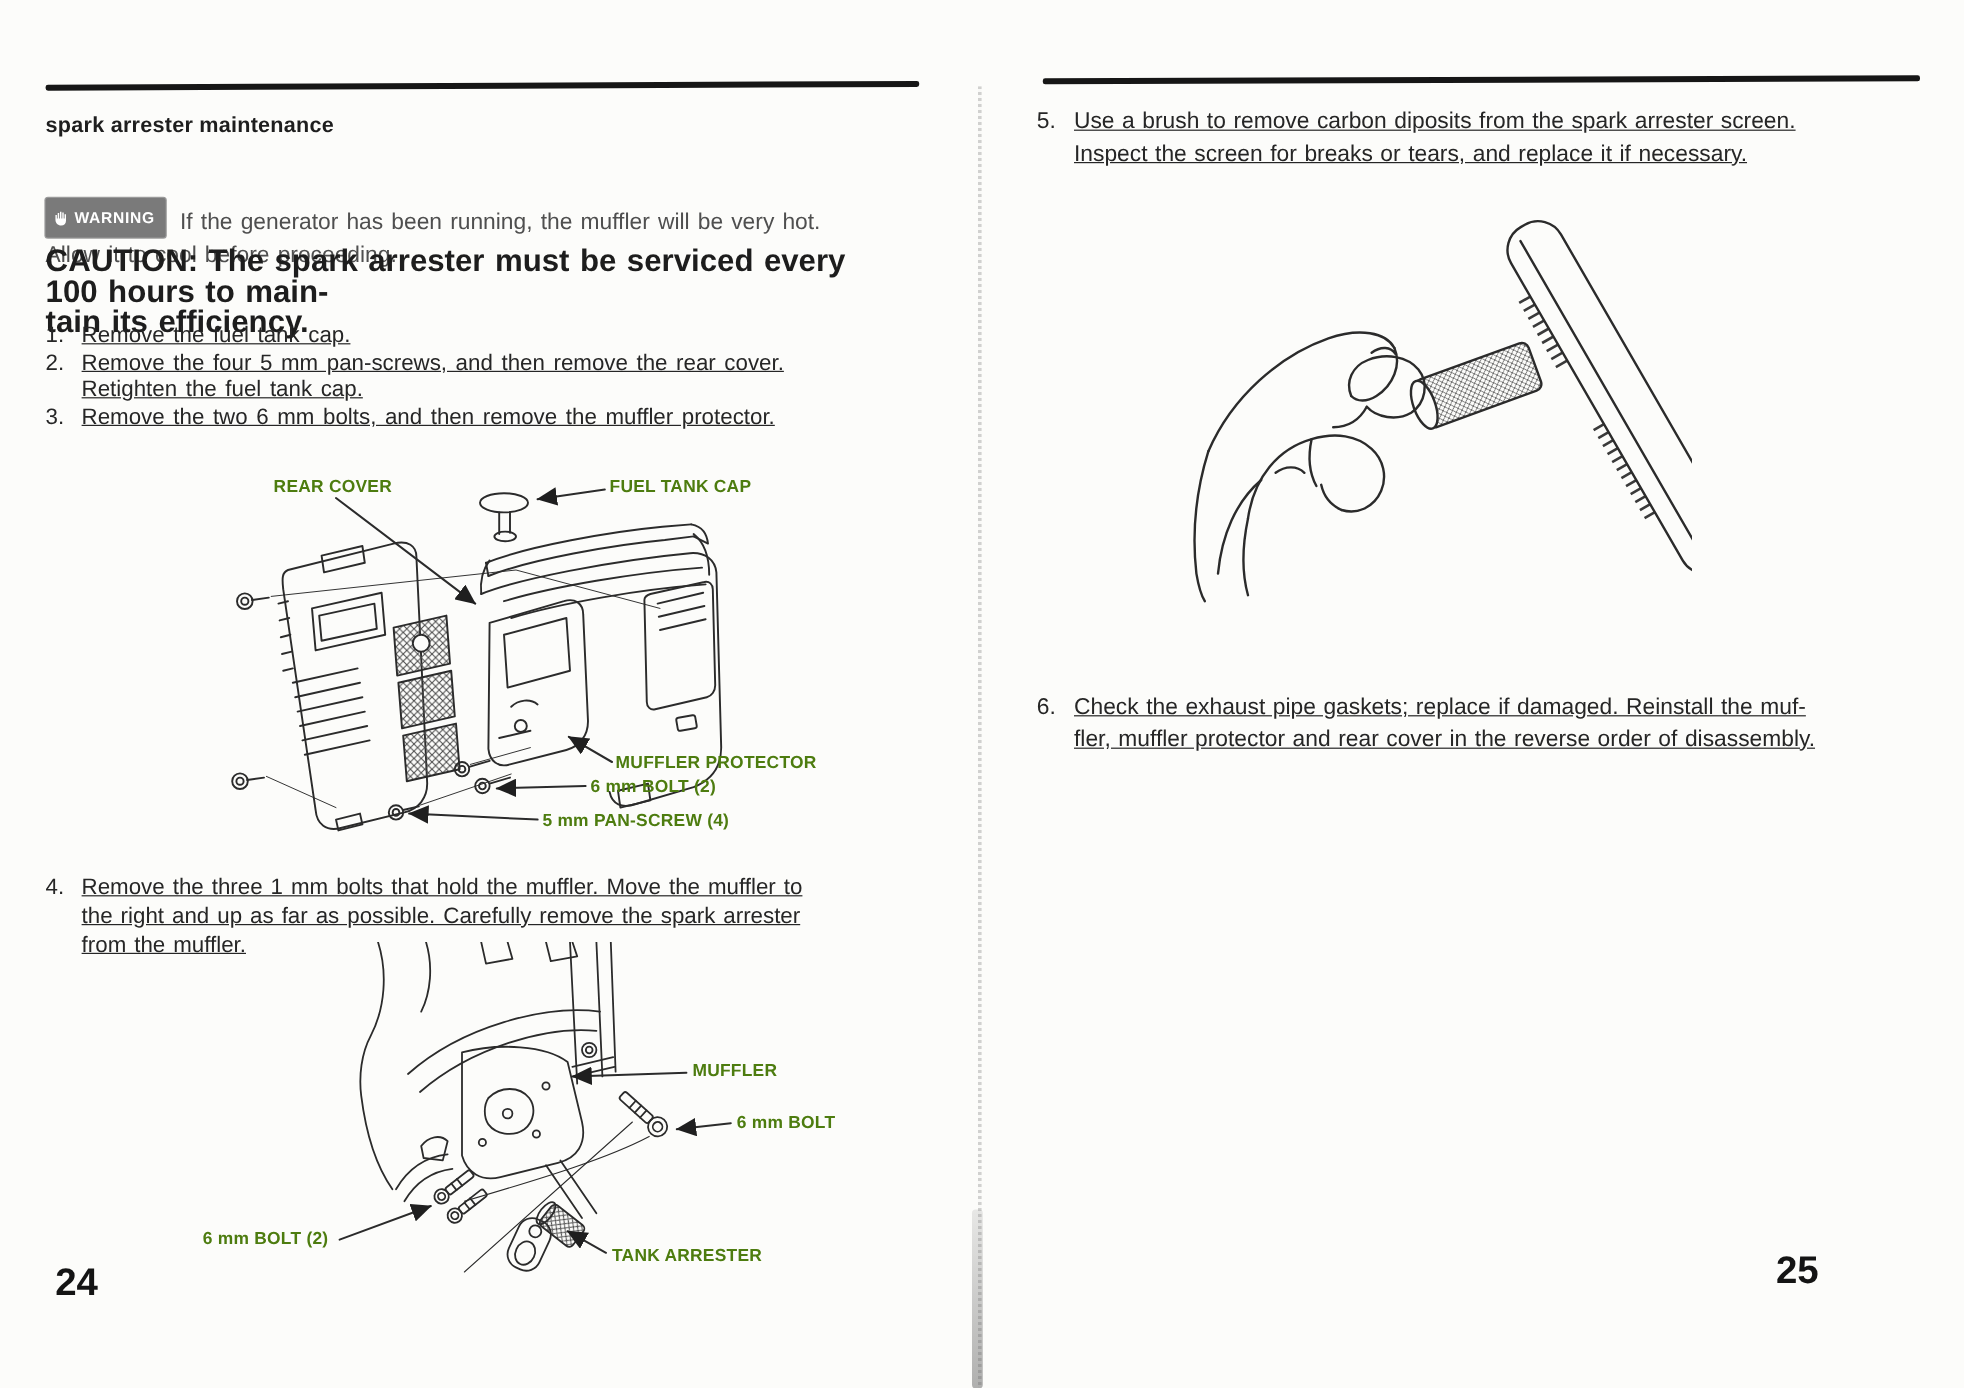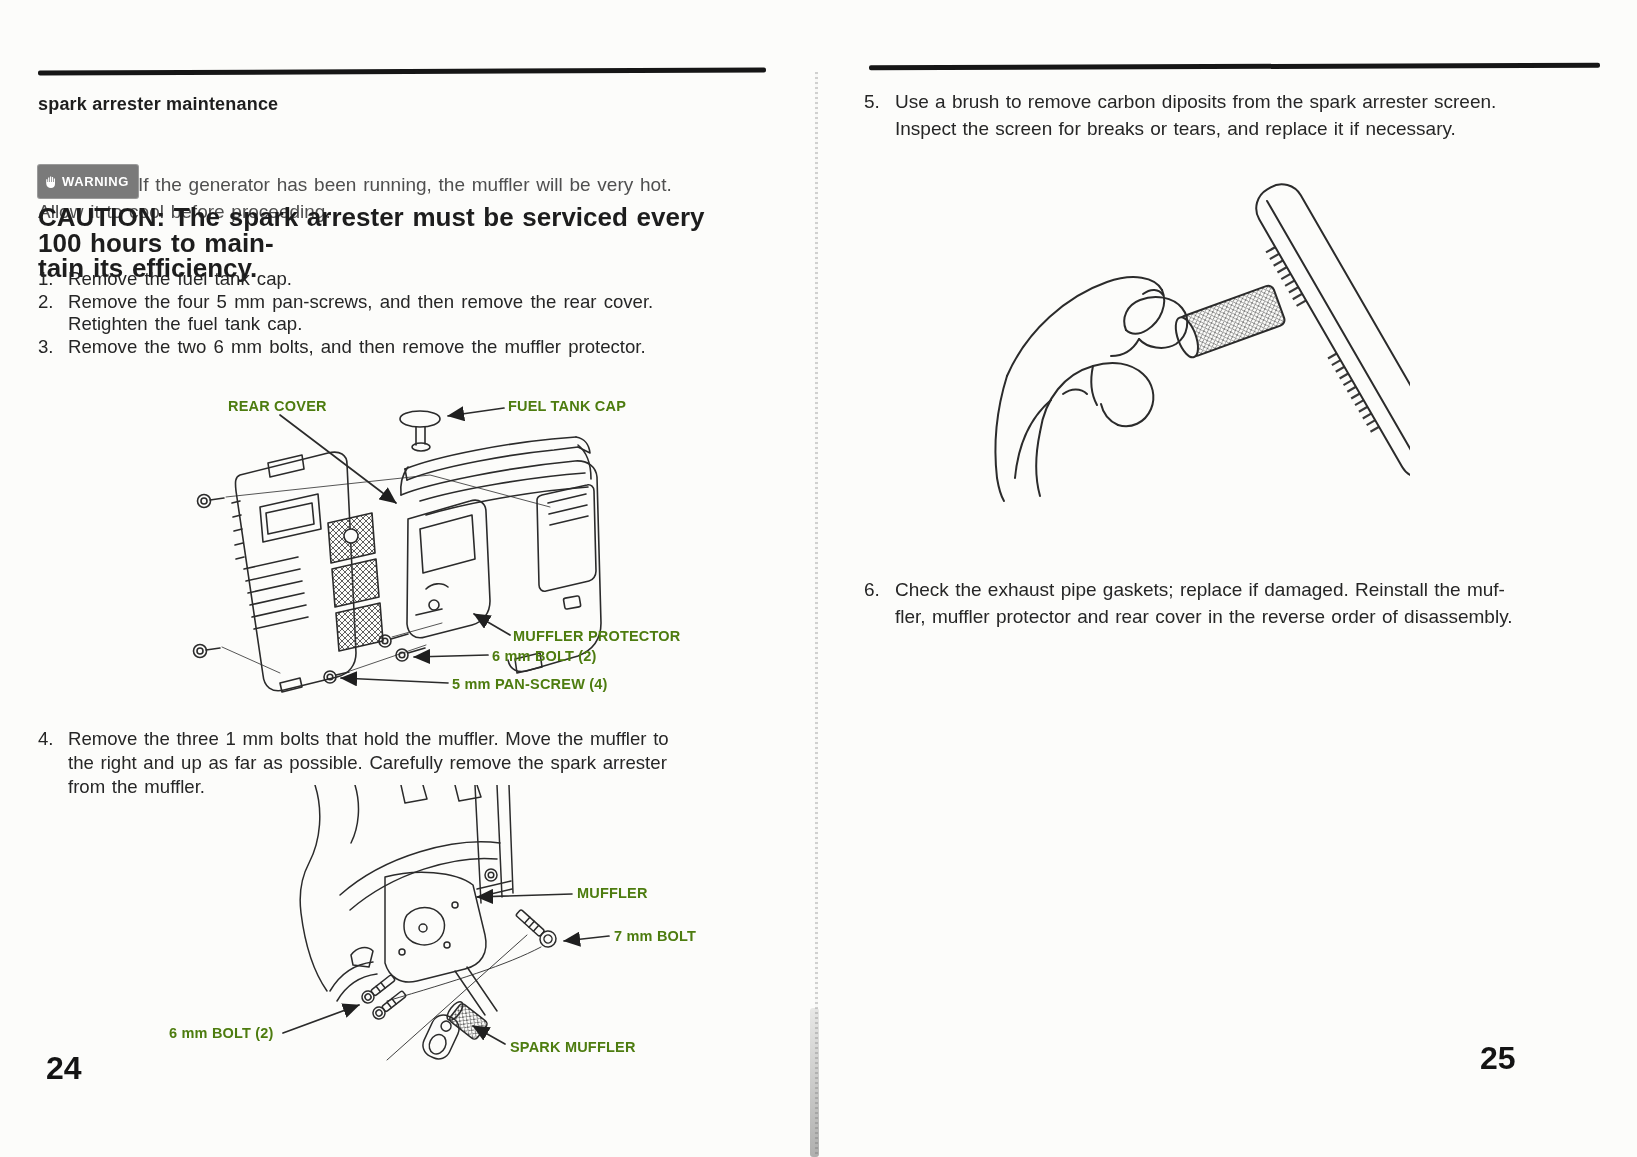--- a/index.html
+++ b/index.html
@@ -11,28 +11,28 @@
   .rule{position:absolute; background:#161616; height:5px; border-radius:2px;}
   #rule-left{left:38px; top:69px; width:728px; transform:rotate(-0.25deg);}
   #rule-right{left:869px; top:64px; width:731px; transform:rotate(-0.2deg);}
 
   .h1{position:absolute; left:38px; top:94px; font-size:18px; font-weight:bold; letter-spacing:.2px; color:#1e1e1e;}
 
   .warn{position:absolute; left:38px; top:138px; width:706px;
         font-size:19px; line-height:27px; color:#4f4f4f; word-spacing:1.5px; white-space:pre-line;}
   .badge{display:inline-flex; align-items:center; gap:4px; background:#7a7a7a; color:#fff;
          font-size:13px; font-weight:bold; letter-spacing:.6px; padding:3px 9px 3px 6px;
-         border-radius:2px; vertical-align:2px; box-shadow:0 0 0 1px #9a9a9a;}
+         border-radius:2px; vertical-align:2px; margin-right:12px; box-shadow:0 0 0 1px #9a9a9a;}
   .badge svg{display:block;}
 
   .caution{position:absolute; left:38px; top:205px; width:710px; font-size:26px; font-weight:bold;
            line-height:25.5px; white-space:pre-line; color:#1d1d1d; word-spacing:1.5px;}
 
   .step{position:absolute; display:grid; grid-template-columns:30px 1fr;}
-  .step .lines{white-space:pre-line;}
+  .step .lines{white-space:pre-line;text-decoration:underline;}
   #steps-1-3{left:38px; top:268px; width:710px; font-size:18.6px; line-height:22.7px; word-spacing:2px;}
   #steps-1-3 .srow{display:contents;}
   #step-4{left:38px; top:727px; width:716px; font-size:18.6px; line-height:23.8px; word-spacing:1.5px;}
   .rstep{grid-template-columns:31px 1fr; font-size:19px; line-height:27px; word-spacing:1px;}
   #step-5{left:864px; top:88px; width:700px;}
   #step-6{left:864px; top:576px; width:706px;}
 
   .pagenum{position:absolute; font-size:32px; font-weight:bold; color:#141414;}
   #pn-24{left:46px; top:1050px;}
   #pn-25{left:1480px; top:1040px;}
@@ -286,23 +286,23 @@
 
         <g stroke-width="1.7">
           <path d="M417,109 L322,112" marker-end="url(#m2)"></path>
           <path d="M454,151 L409,156" marker-end="url(#m2)"></path>
           <path d="M128,248 L204,220" marker-end="url(#m2)"></path>
           <path d="M350,259 L318,241" marker-end="url(#m2)"></path>
         </g>
       </g>
     </svg>
     <div class="dlabel" id="lbl-muffler">MUFFLER</div>
-    <div class="dlabel" id="lbl-bolt-d2">7 mm BOLT</div>
+    <div class="dlabel" id="lbl-bolt-d2">6 mm BOLT</div>
     <div class="dlabel" id="lbl-bolt2-d2">6 mm BOLT (2)</div>
-    <div class="dlabel" id="lbl-spark">SPARK MUFFLER</div>
+    <div class="dlabel" id="lbl-spark">TANK ARRESTER</div>
   </div>
 
   <div class="pagenum" id="pn-24">24</div>
 
   <div class="step rstep" id="step-5">
     <div>5.</div>
     <div class="lines">Use a brush to remove carbon diposits from the spark arrester screen.
 Inspect the screen for breaks or tears, and replace it if necessary.</div>
   </div>
 

